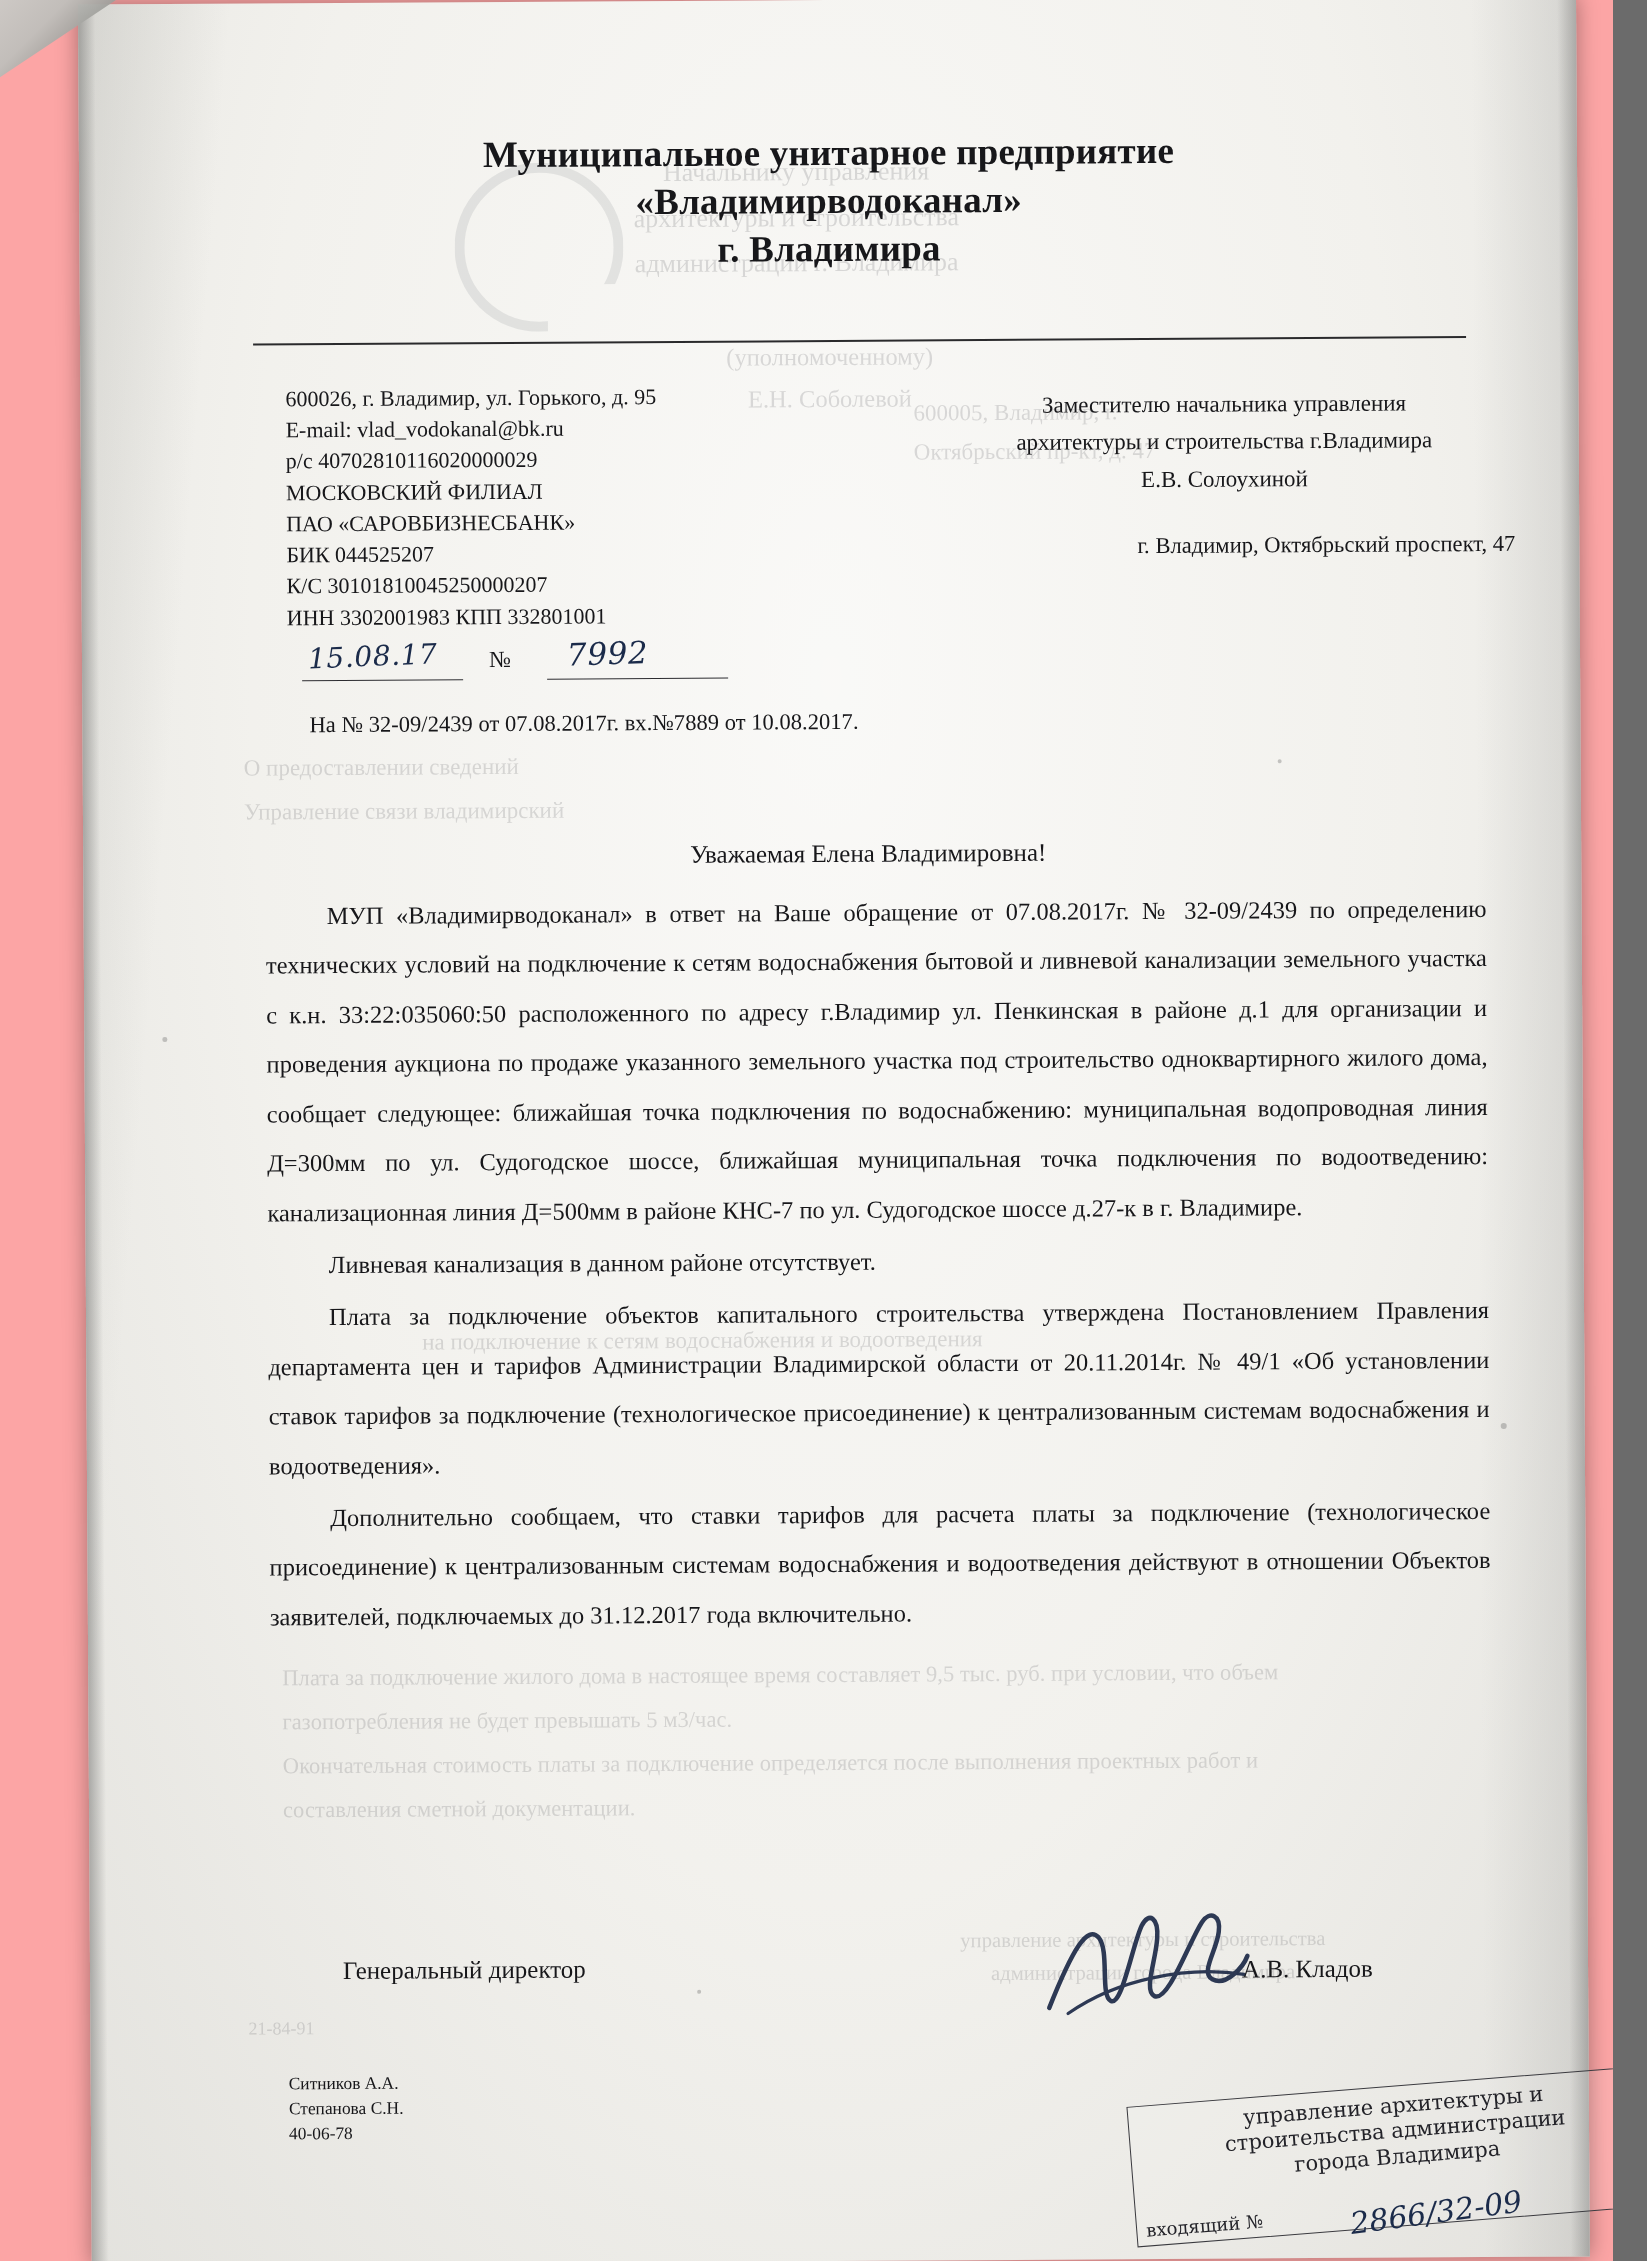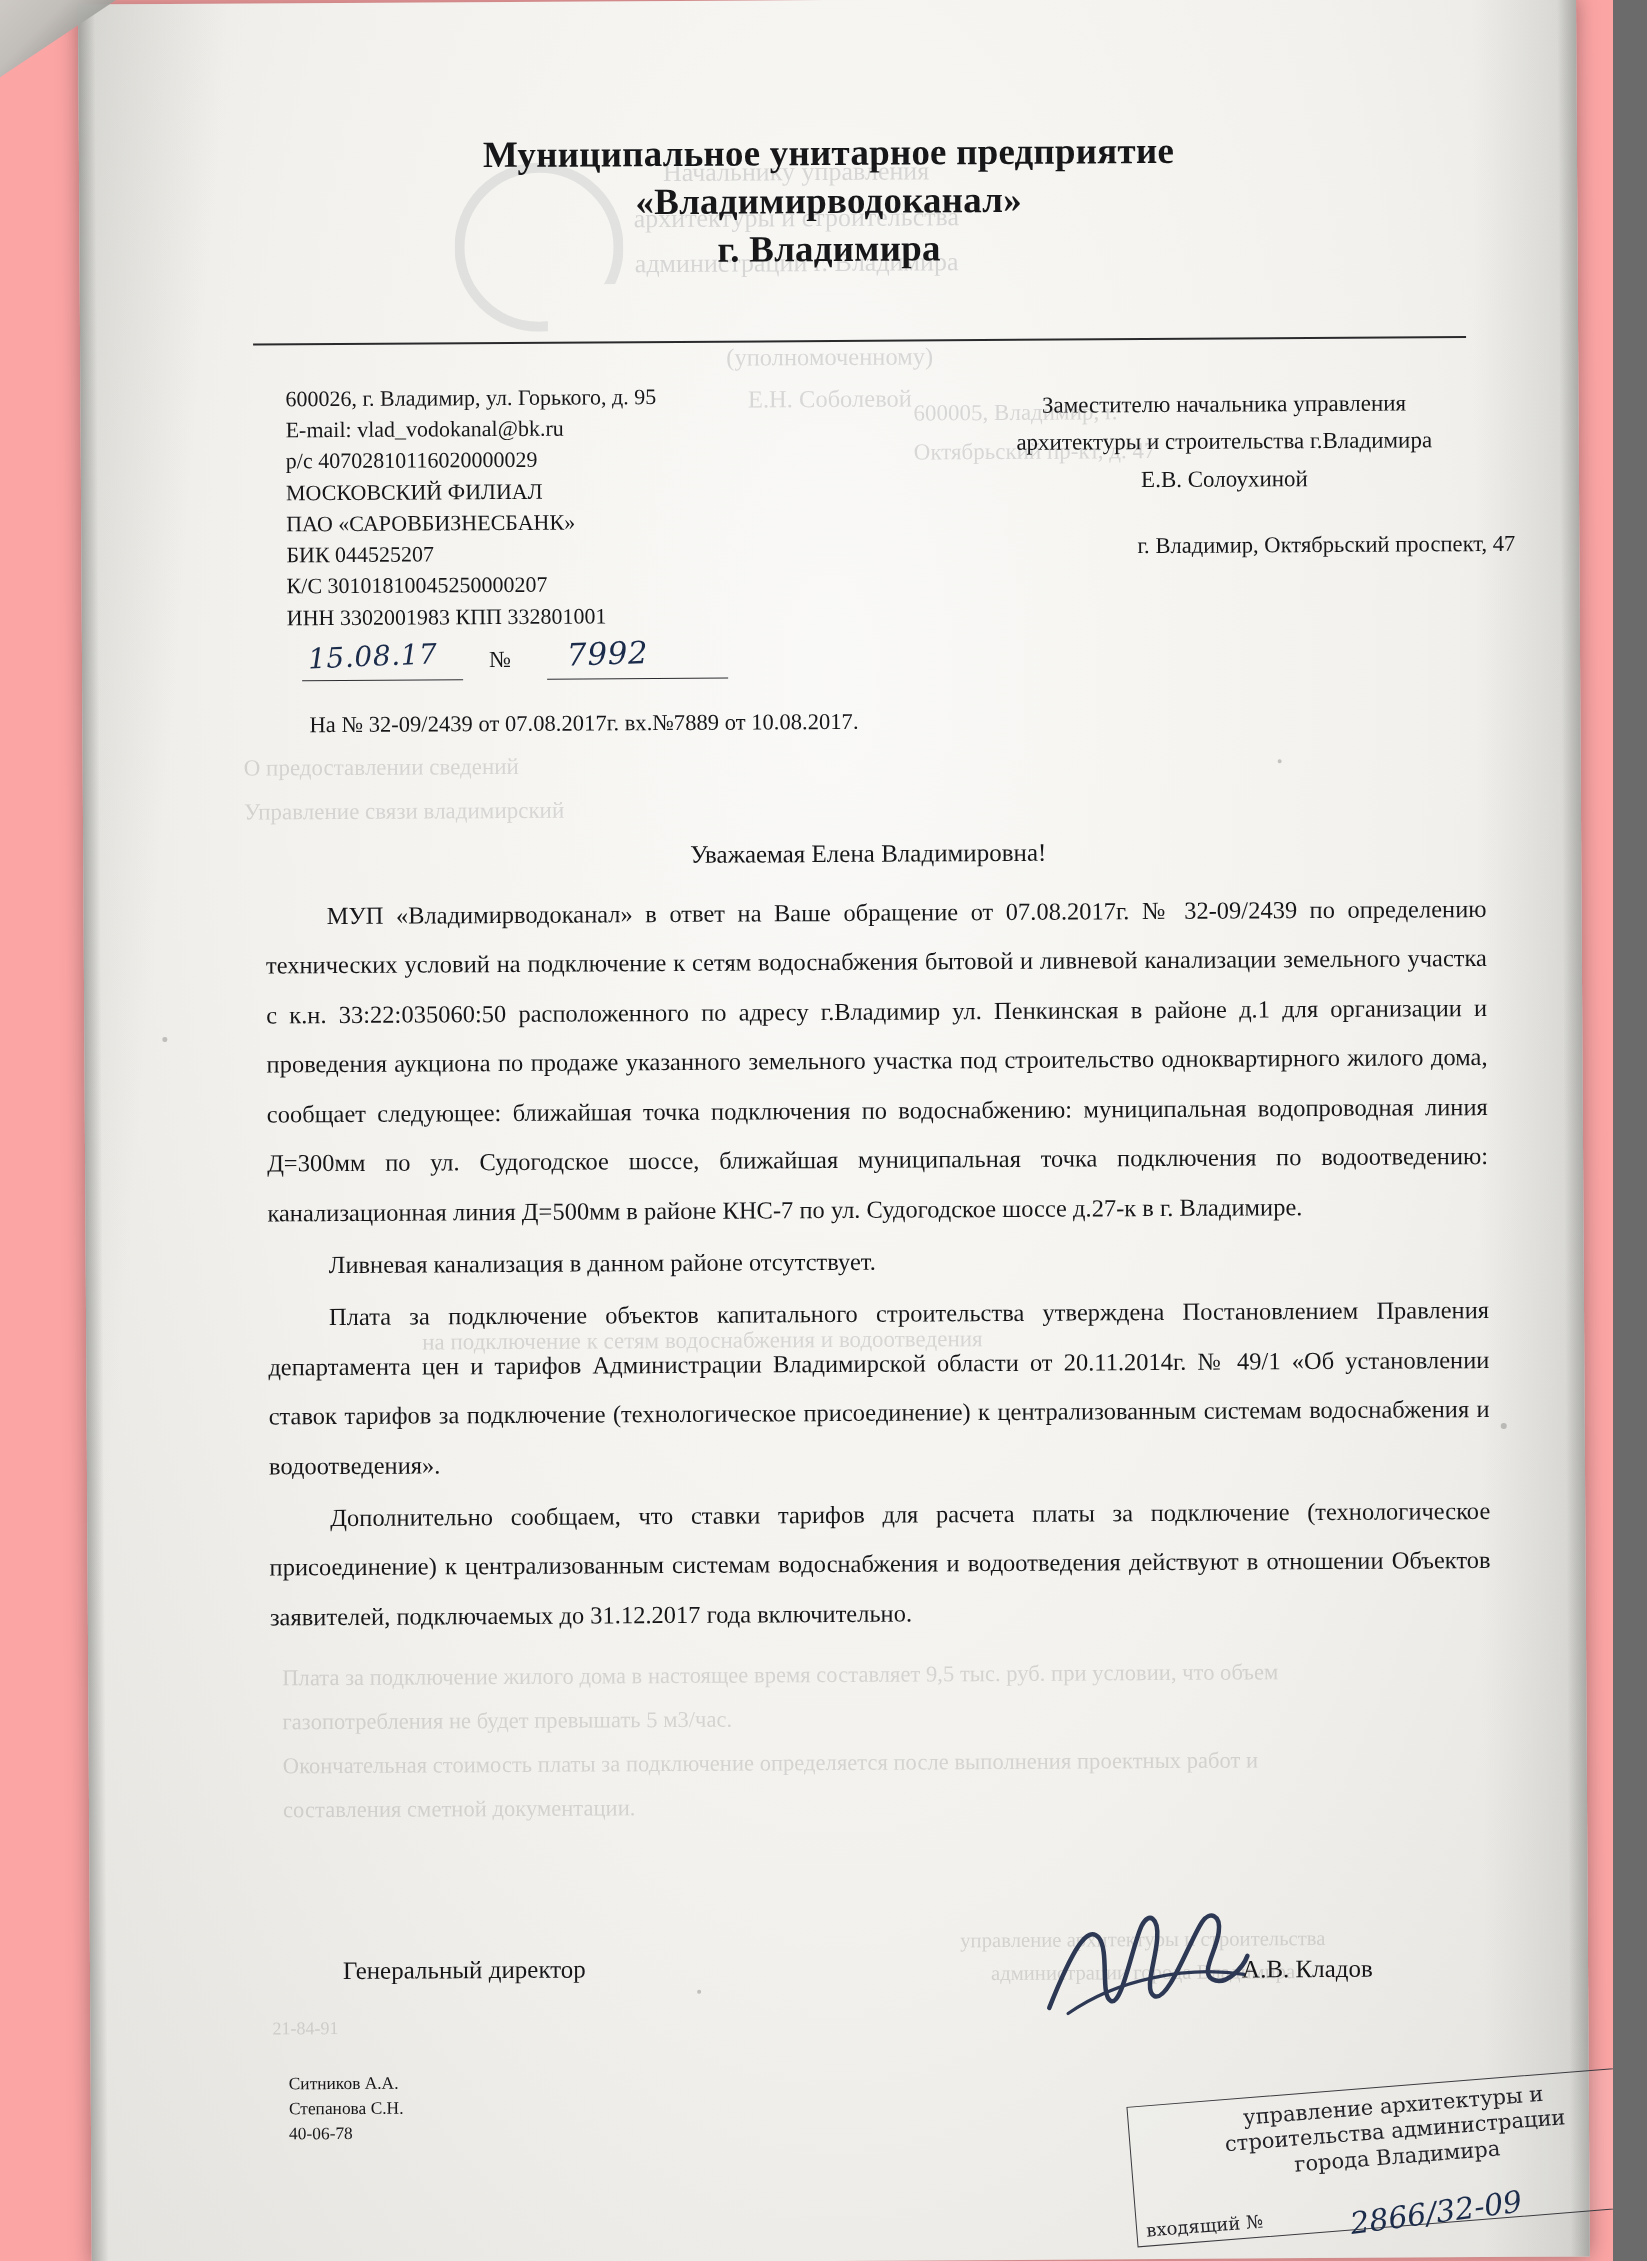--- a/index.html
+++ b/index.html
@@ -331,21 +331,20 @@
   .ghost-g {
     left: 853px; top: 1925px;
     width: 400px;
     font-size: 20.7px;
     line-height: 1.6;
     text-align: center;
   }
   .ghost-h {
     left: 158px; top: 2015px;
     font-size: 18px;
-    margin-left: 24px;
   }
   .speck {
     position: absolute;
     background: rgba(70,70,70,0.28);
     border-radius: 50%;
   }
 </style>
 </head>
 <body>
 

